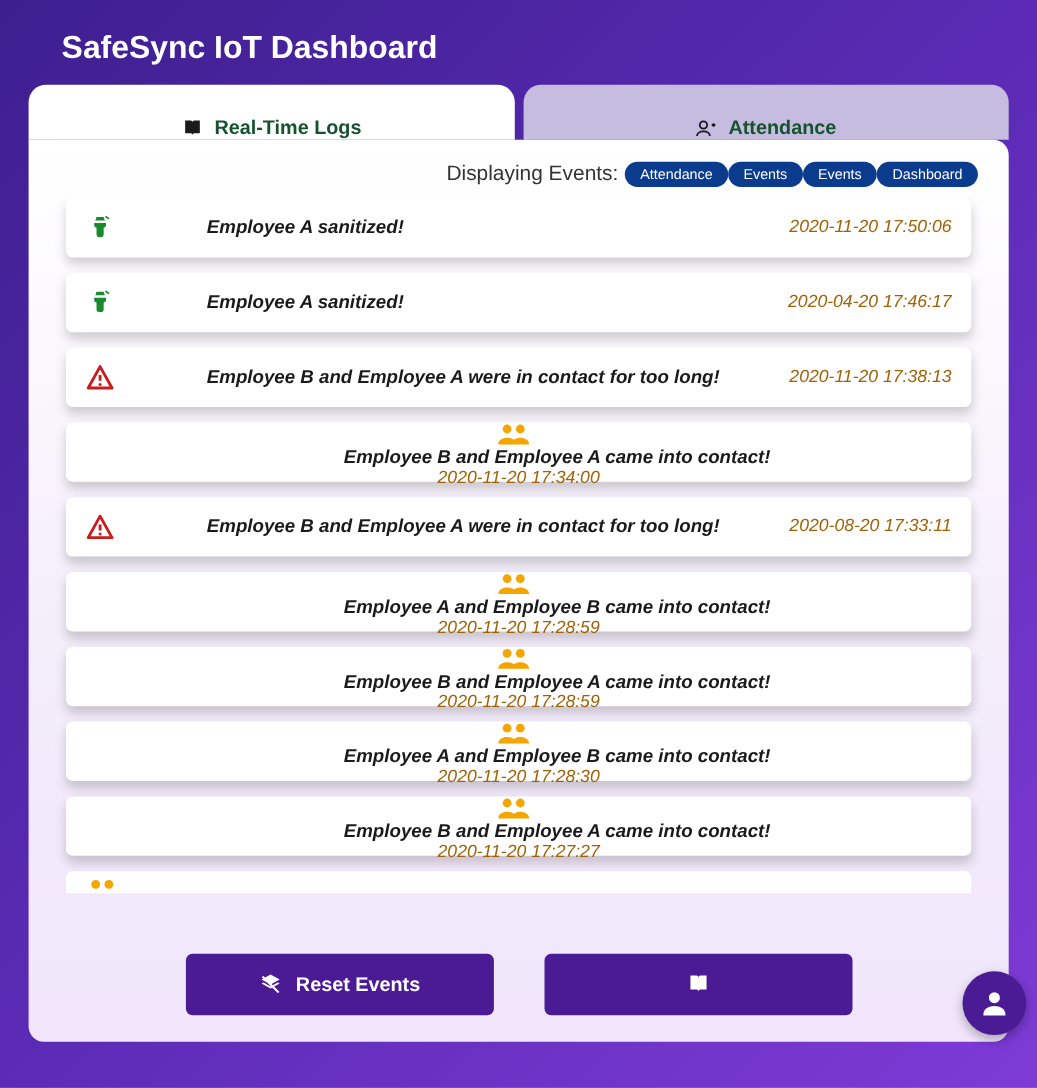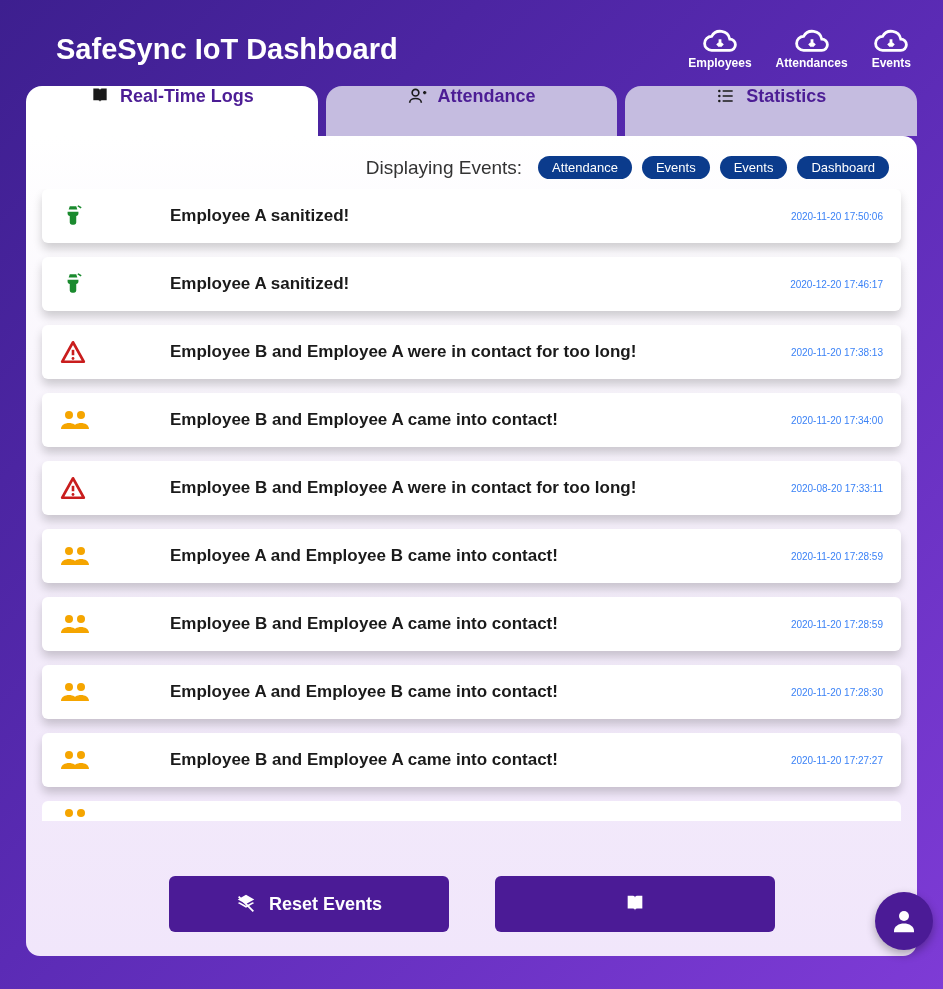--- a/index.html
+++ b/index.html
@@ -43,60 +43,60 @@
   }
   .tabs {
     display: flex;
     gap: 8px;
   }
   .tab {
     flex: 1;
     height: 50px;
     border-radius: 16px 16px 0 0;
     display: flex;
-    align-items: flex-start;
+    align-items: flex-end;
     justify-content: center;
     gap: 10px;
     font-size: 18px;
     font-weight: 600;
     cursor: pointer;
-    color: #4c1d95;
+    color: #14532d;
   }
   .tab.active { background: #fff; }
   .tab.inactive { background: #c5bce0; }
   .tab svg { width: 20px; height: 20px; }
   .panel {
     background: linear-gradient(180deg, #ffffff 0%, #f3ecfa 60%, #f1e6fb 100%);
     border-radius: 0 14px 14px 14px;
     height: 820px;
     display: flex;
     flex-direction: column;
     position: relative;
   }
   .filter-row {
     display: flex;
     align-items: center;
     justify-content: flex-end;
-    gap: 10px;
     padding: 20px 28px 10px 28px;
     font-size: 19px;
     color: #333;
   }
   .chip {
     background: #0b3b8c;
     color: #fff;
     border-radius: 14px;
     font-size: 13px;
     padding: 4px 14px;
     cursor: pointer;
   }
   .log-list {
     flex: 1;
     overflow: hidden;
-    padding: 0 16px;
+    padding: 0 34px;
+    font-style: italic;
   }
   .log-item {
     background: #fff;
     border-radius: 6px;
     height: 54px;
     margin-bottom: 14px;
     display: flex;
     align-items: center;
     padding: 0 18px;
     box-shadow: 0 6px 10px rgba(0,0,0,0.18);
@@ -108,25 +108,25 @@
     align-items:center;
   }
   .log-item .msg {
     flex: 1;
     font-size: 17px;
     font-weight: 700;
     color: #1a1a1a;
     padding-left: 70px;
   }
   .log-item .ts {
-    font-size: 10px;
-    color: #3b82f6;
+    font-size: 16px;
+    color: #a16207;
     font-weight: 500;
   }
-  .log-item.contact { border-left: 0; }
+  .log-item.contact { border-left: 0; flex-direction: column; }
   .log-item.partial {
     height: 20px;
     overflow:hidden;
     margin-bottom:0;
     box-shadow:none;
     border-radius:6px 6px 0 0;
     align-items:flex-start;
     padding-top:6px;
   }
   .action-row {
@@ -164,70 +164,38 @@
     cursor: pointer;
     box-shadow: 0 4px 10px rgba(0,0,0,0.3);
   }
   .fab svg { width: 30px; height: 30px; fill: #fff; }
 </style>
 </head>
 <body>
 
 <div class="header">
   <div class="title">SafeSync IoT Dashboard</div>
-  <div class="header-links">
-    <div class="header-link">
-      <svg viewBox="0 0 24 20">
-          <path fill="none" stroke="#fff" stroke-width="2" d="M6 16a5 5 0 0 1 0-10 7 7 0 0 1 13 2 4 4 0 0 1 0 8H6z"></path>
-          <path fill="none" stroke="#fff" stroke-width="2" d="M12 8v5m0 0l-2-2m2 2l2-2"></path>
-        </svg>
-      <span>Employees</span>
-    </div>
-    <div class="header-link">
-      <svg viewBox="0 0 24 20">
-          <path fill="none" stroke="#fff" stroke-width="2" d="M6 16a5 5 0 0 1 0-10 7 7 0 0 1 13 2 4 4 0 0 1 0 8H6z"></path>
-          <path fill="none" stroke="#fff" stroke-width="2" d="M12 8v5m0 0l-2-2m2 2l2-2"></path>
-        </svg>
-      <span>Attendances</span>
-    </div>
-    <div class="header-link">
-      <svg viewBox="0 0 24 20">
-          <path fill="none" stroke="#fff" stroke-width="2" d="M6 16a5 5 0 0 1 0-10 7 7 0 0 1 13 2 4 4 0 0 1 0 8H6z"></path>
-          <path fill="none" stroke="#fff" stroke-width="2" d="M12 8v5m0 0l-2-2m2 2l2-2"></path>
-        </svg>
-      <span>Events</span>
-    </div>
-  </div>
 </div>
 
 <div class="content-wrap">
   <div class="tabs">
     <div class="tab active">
       <svg viewBox="0 0 24 24">
           <path fill="#1a1a1a" d="M4 3h6a2 2 0 0 1 2 2v14a2 2 0 0 0-2-2H4V3zm16 0h-6a2 2 0 0 0-2 2v14a2 2 0 0 1 2-2h6V3z"></path>
         </svg>
       <span>Real-Time Logs</span>
     </div>
     <div class="tab inactive">
       <svg viewBox="0 0 24 24">
           <circle cx="9" cy="8" r="4" fill="none" stroke="#1a1a1a" stroke-width="2"></circle>
           <path d="M2 20c0-3 3-5 7-5s7 2 7 5" fill="none" stroke="#1a1a1a" stroke-width="2"></path>
           <path d="M18 8h4m-2-2v4" stroke="#1a1a1a" stroke-width="2"></path>
         </svg>
       <span>Attendance</span>
     </div>
-    <div class="tab inactive">
-      <svg viewBox="0 0 24 24">
-          <path stroke="#1a1a1a" stroke-width="2" d="M8 6h12M8 12h12M8 18h12"></path>
-          <circle cx="4" cy="6" r="1.5" fill="#1a1a1a"></circle>
-          <circle cx="4" cy="12" r="1.5" fill="#1a1a1a"></circle>
-          <circle cx="4" cy="18" r="1.5" fill="#1a1a1a"></circle>
-        </svg>
-      <span>Statistics</span>
-    </div>
   </div>
 
   <div class="panel">
     <div class="filter-row">
       <span style="margin-right:6px;">Displaying Events:</span>
       <span class="chip">Attendance</span>
       <span class="chip">Events</span>
       <span class="chip">Events</span>
       <span class="chip">Dashboard</span>
     </div>
@@ -242,21 +210,21 @@
           <div class="msg">Employee A sanitized!</div>
           <div class="ts">2020-11-20 17:50:06</div>
         </div>
         <div class="log-item attendance">
           <div class="icon-wrap">
             <svg width="26" height="26" viewBox="0 0 24 24">
               <path fill="#1a8a2e" d="M9 3h6l1 3h-8l1-3zm-2 5h10v2c0 1-1 2-2 2v6a2 2 0 0 1-2 2h-2a2 2 0 0 1-2-2v-6c-1 0-2-1-2-2V8zm10-6l3 2-1 1-3-2 1-1z"></path>
             </svg>
           </div>
           <div class="msg">Employee A sanitized!</div>
-          <div class="ts">2020-12-20 17:46:17</div>
+          <div class="ts">2020-04-20 17:46:17</div>
         </div>
         <div class="log-item danger">
           <div class="icon-wrap">
             <svg width="26" height="26" viewBox="0 0 24 24">
               <path fill="none" stroke="#c91d1d" stroke-width="2.4" stroke-linejoin="round" d="M12 3l10 18H2L12 3z"></path>
               <path stroke="#c91d1d" stroke-width="2.4" d="M12 10v5"></path>
               <circle cx="12" cy="18" r="1.3" fill="#c91d1d"></circle>
             </svg>
           </div>
           <div class="msg">Employee B and Employee A were in contact for too long!</div>

